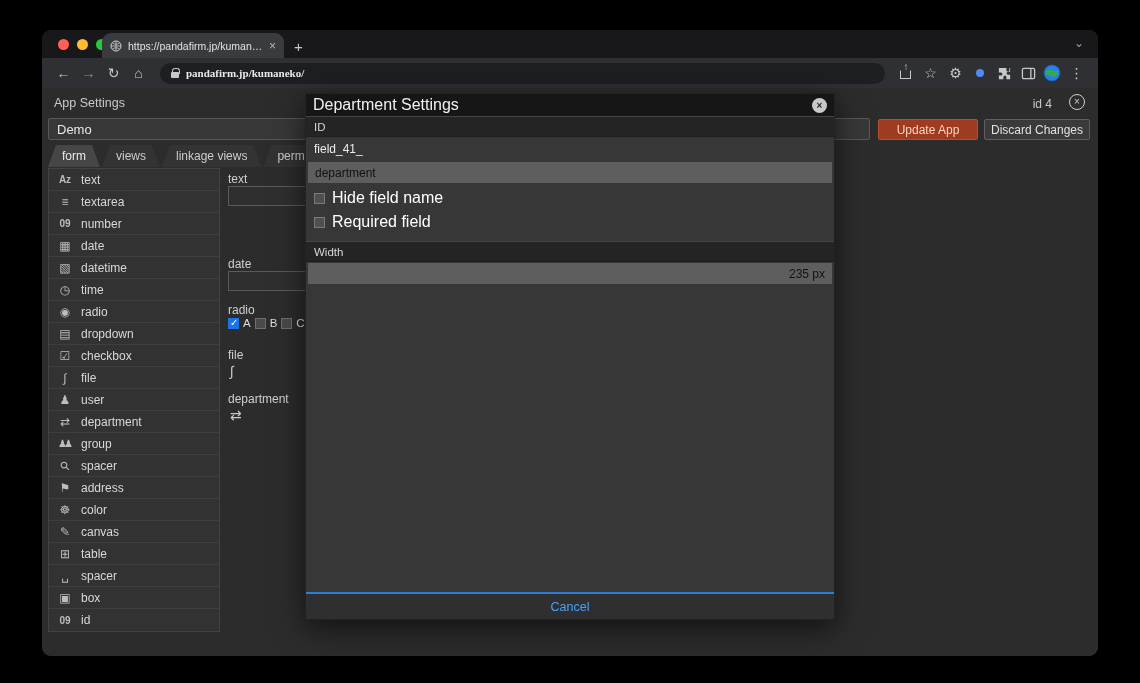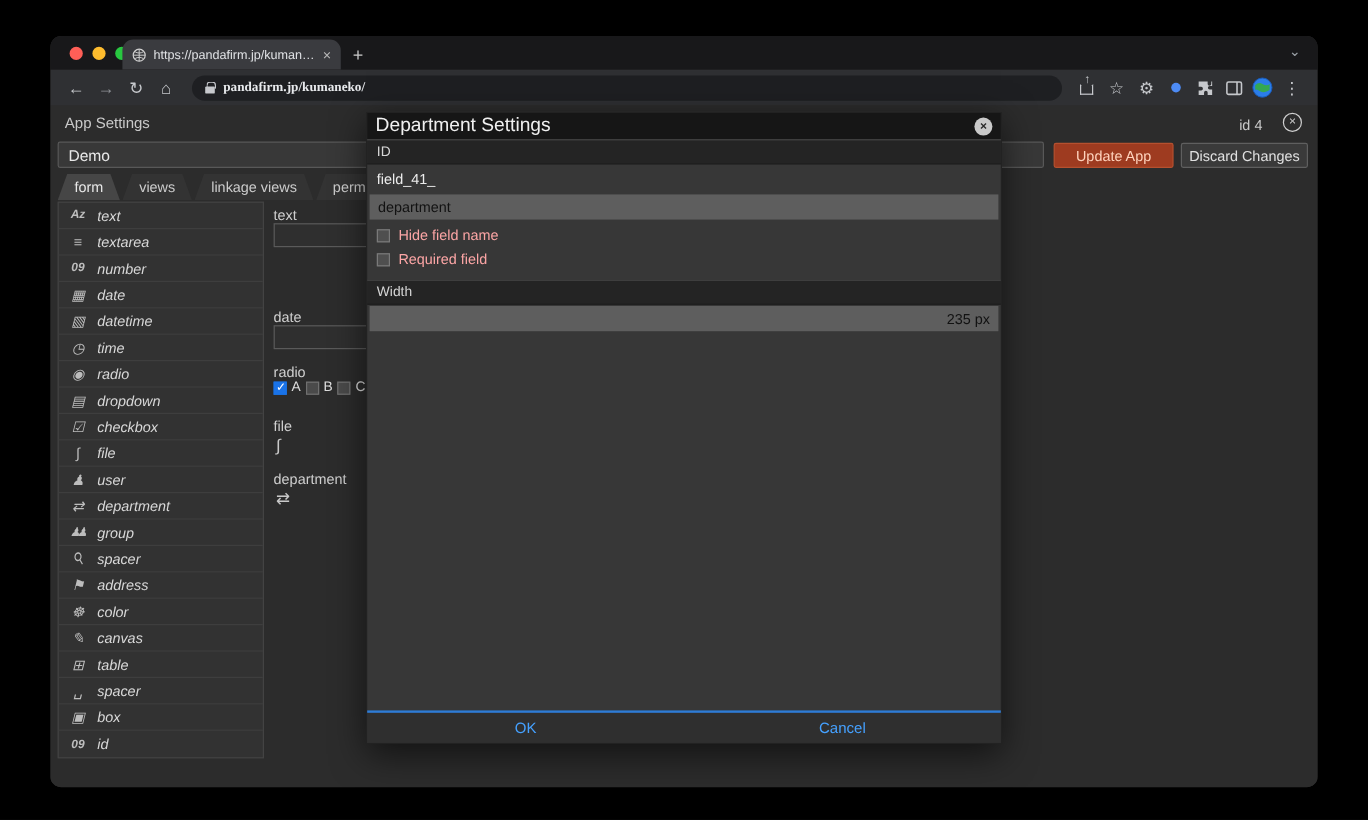--- a/index.html
+++ b/index.html
@@ -40,21 +40,21 @@
   .app-close { position:absolute; right:13px; top:6px; width:16px; height:16px; border:1.5px solid #cfcfcf; border-radius:50%; color:#cfcfcf; font-size:10px; line-height:13px; text-align:center; }
   .name-input { position:absolute; left:6px; top:30px; width:822px; height:22px; background:#383838; border:1px solid #585858; border-radius:2px; color:#e8e8e8; font-size:13px; padding:0 8px; font-family:"Liberation Sans", sans-serif; }
   .btn-update { position:absolute; left:836px; top:31px; width:100px; height:21px; background:#9e3b20; border:1px solid #b5502f; border-radius:2px; color:#ffd3bd; font-size:12px; }
   .btn-discard { position:absolute; left:942px; top:31px; width:106px; height:21px; background:#3a3a3a; border:1px solid #5f5f5f; border-radius:2px; color:#e0e0e0; font-size:12px; }
 
   .tabs { position:absolute; left:6px; top:57px; height:22px; display:flex; gap:2px; }
   .ftab { height:22px; line-height:22px; text-align:center; font-size:12px; color:#cccccc; background:#333333; clip-path:polygon(8px 0, calc(100% - 8px) 0, 100% 100%, 0 100%); padding:0 14px; }
   .ftab.active { background:#464646; color:#e8e8e8; }
 
   .palette { position:absolute; left:6px; top:80px; width:172px; border:1px solid #434343; background:#323232; }
-  .prow { height:22px; display:flex; align-items:center; gap:7px; padding-left:7px; border-bottom:1px solid #3e3e3e;font-style:italic; }
+  .prow { height:22px; display:flex; align-items:center; gap:7px; padding-left:7px; border-bottom:1px solid #3e3e3e; }
   .prow:last-child { border-bottom:none; }
   .pi { width:18px; flex:none; text-align:center; color:#bdbdbd; font-size:12px; }
   .pi.txt { font-size:10px; font-weight:bold; }
   .pi.tight { letter-spacing:-3px; font-size:10px; text-indent:-2px; }
   .pi.rot { display:inline-block; transform:rotate(-45deg); }
   .pl { font-size:12px; color:#d8d8d8; }
 
   
   .pv-label { position:absolute; font-size:12px; color:#cfcfcf; }
   .pv-input { position:absolute; width:112px; height:20px; background:#2f2f2f; border:1px solid #5a5a5a; }
@@ -69,21 +69,21 @@
   .modal { position:absolute; left:263px; top:5px; width:530px; height:527px; background:#373737; border:1px solid #222; box-shadow:0 8px 28px rgba(0,0,0,.6); display:flex; flex-direction:column; z-index:5; }
   .m-titlebar { height:22px; background:#161616; display:flex; align-items:center; justify-content:space-between; padding:0 7px; flex:none; }
   .m-title { font-size:16px; color:#f0f0f0; }
   .m-close { width:15px; height:15px; border-radius:50%; background:#c9c9c9; color:#2a2a2a; font-size:10px; font-weight:bold; line-height:15px; text-align:center; }
   .m-section { height:21px; line-height:21px; background:#242424; border-top:1px solid #454545; border-bottom:1px solid #1e1e1e; color:#d6d6d6; font-size:11.5px; padding-left:8px; flex:none; }
   .m-value { height:24px; line-height:24px; color:#ececec; font-size:12px; padding-left:8px; flex:none; }
   .m-input { height:21px; margin:1px 2px 0 2px; background:#5e5e5e; border:none; color:#121212; font-size:12px; padding:0 7px; flex:none; font-family:"Liberation Sans", sans-serif; }
   .m-input.right { text-align:right; }
   .m-check { display:flex; align-items:center; gap:7px; padding:6px 0 0 8px; flex:none; }
   .m-check .cb { background:#4f4f4f; border-color:#7a7a7a; }
-  .m-check-label { font-size:12px; color:#fca5a5; }
+  .m-check-label { font-size:16px; color:#ffffff; }
   .m-gap { height:10px; flex:none; }
   .m-fill { flex:1; }
   .m-footer { flex:none; height:27px; border-top:2px solid #2e7cd6; background:#2f2f2f; display:flex; }
   .m-btn { flex:1; background:none; border:none; color:#45a1ff; font-size:12.5px; font-family:"Liberation Sans", sans-serif; }
 </style>
 </head>
 <body>
 
 <div class="window">
 
@@ -278,19 +278,18 @@
       </div>
       <div class="m-check">
         <span class="cb"></span>
         <span class="m-check-label">Required field</span>
       </div>
       <div class="m-gap"></div>
       <div class="m-section">Width</div>
       <input class="m-input right" value="235 px" style="">
       <div class="m-fill"></div>
       <div class="m-footer">
-        <button class="m-btn">OK</button>
         <button class="m-btn">Cancel</button>
       </div>
     </div>
 
   </div>
 </div>
 
 </body></html>

